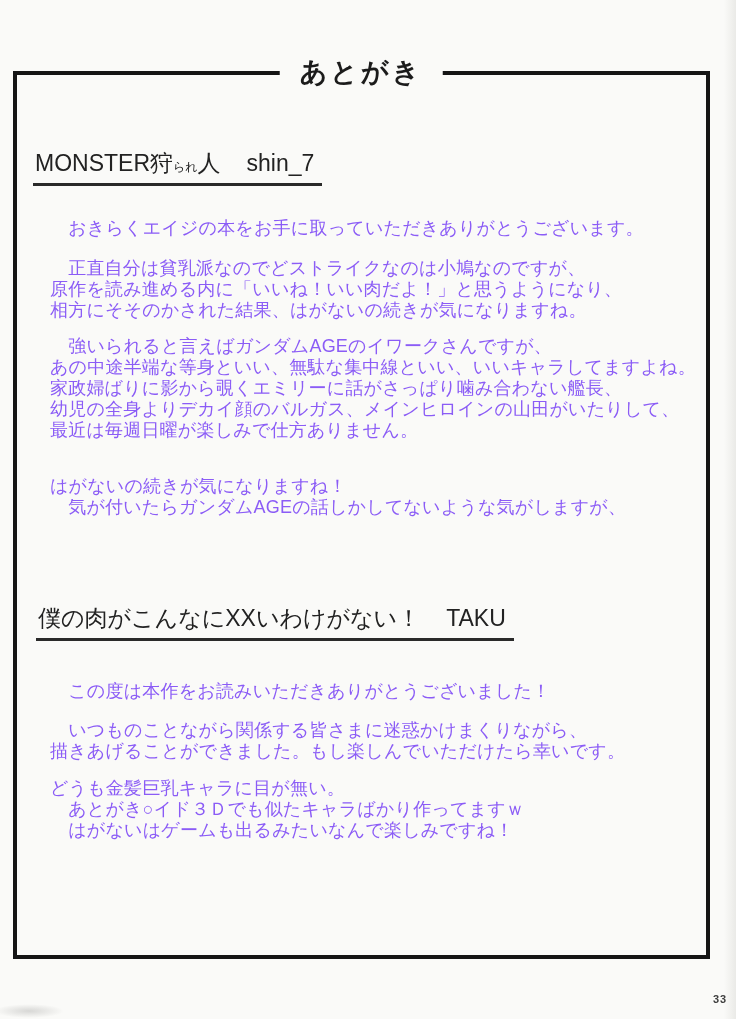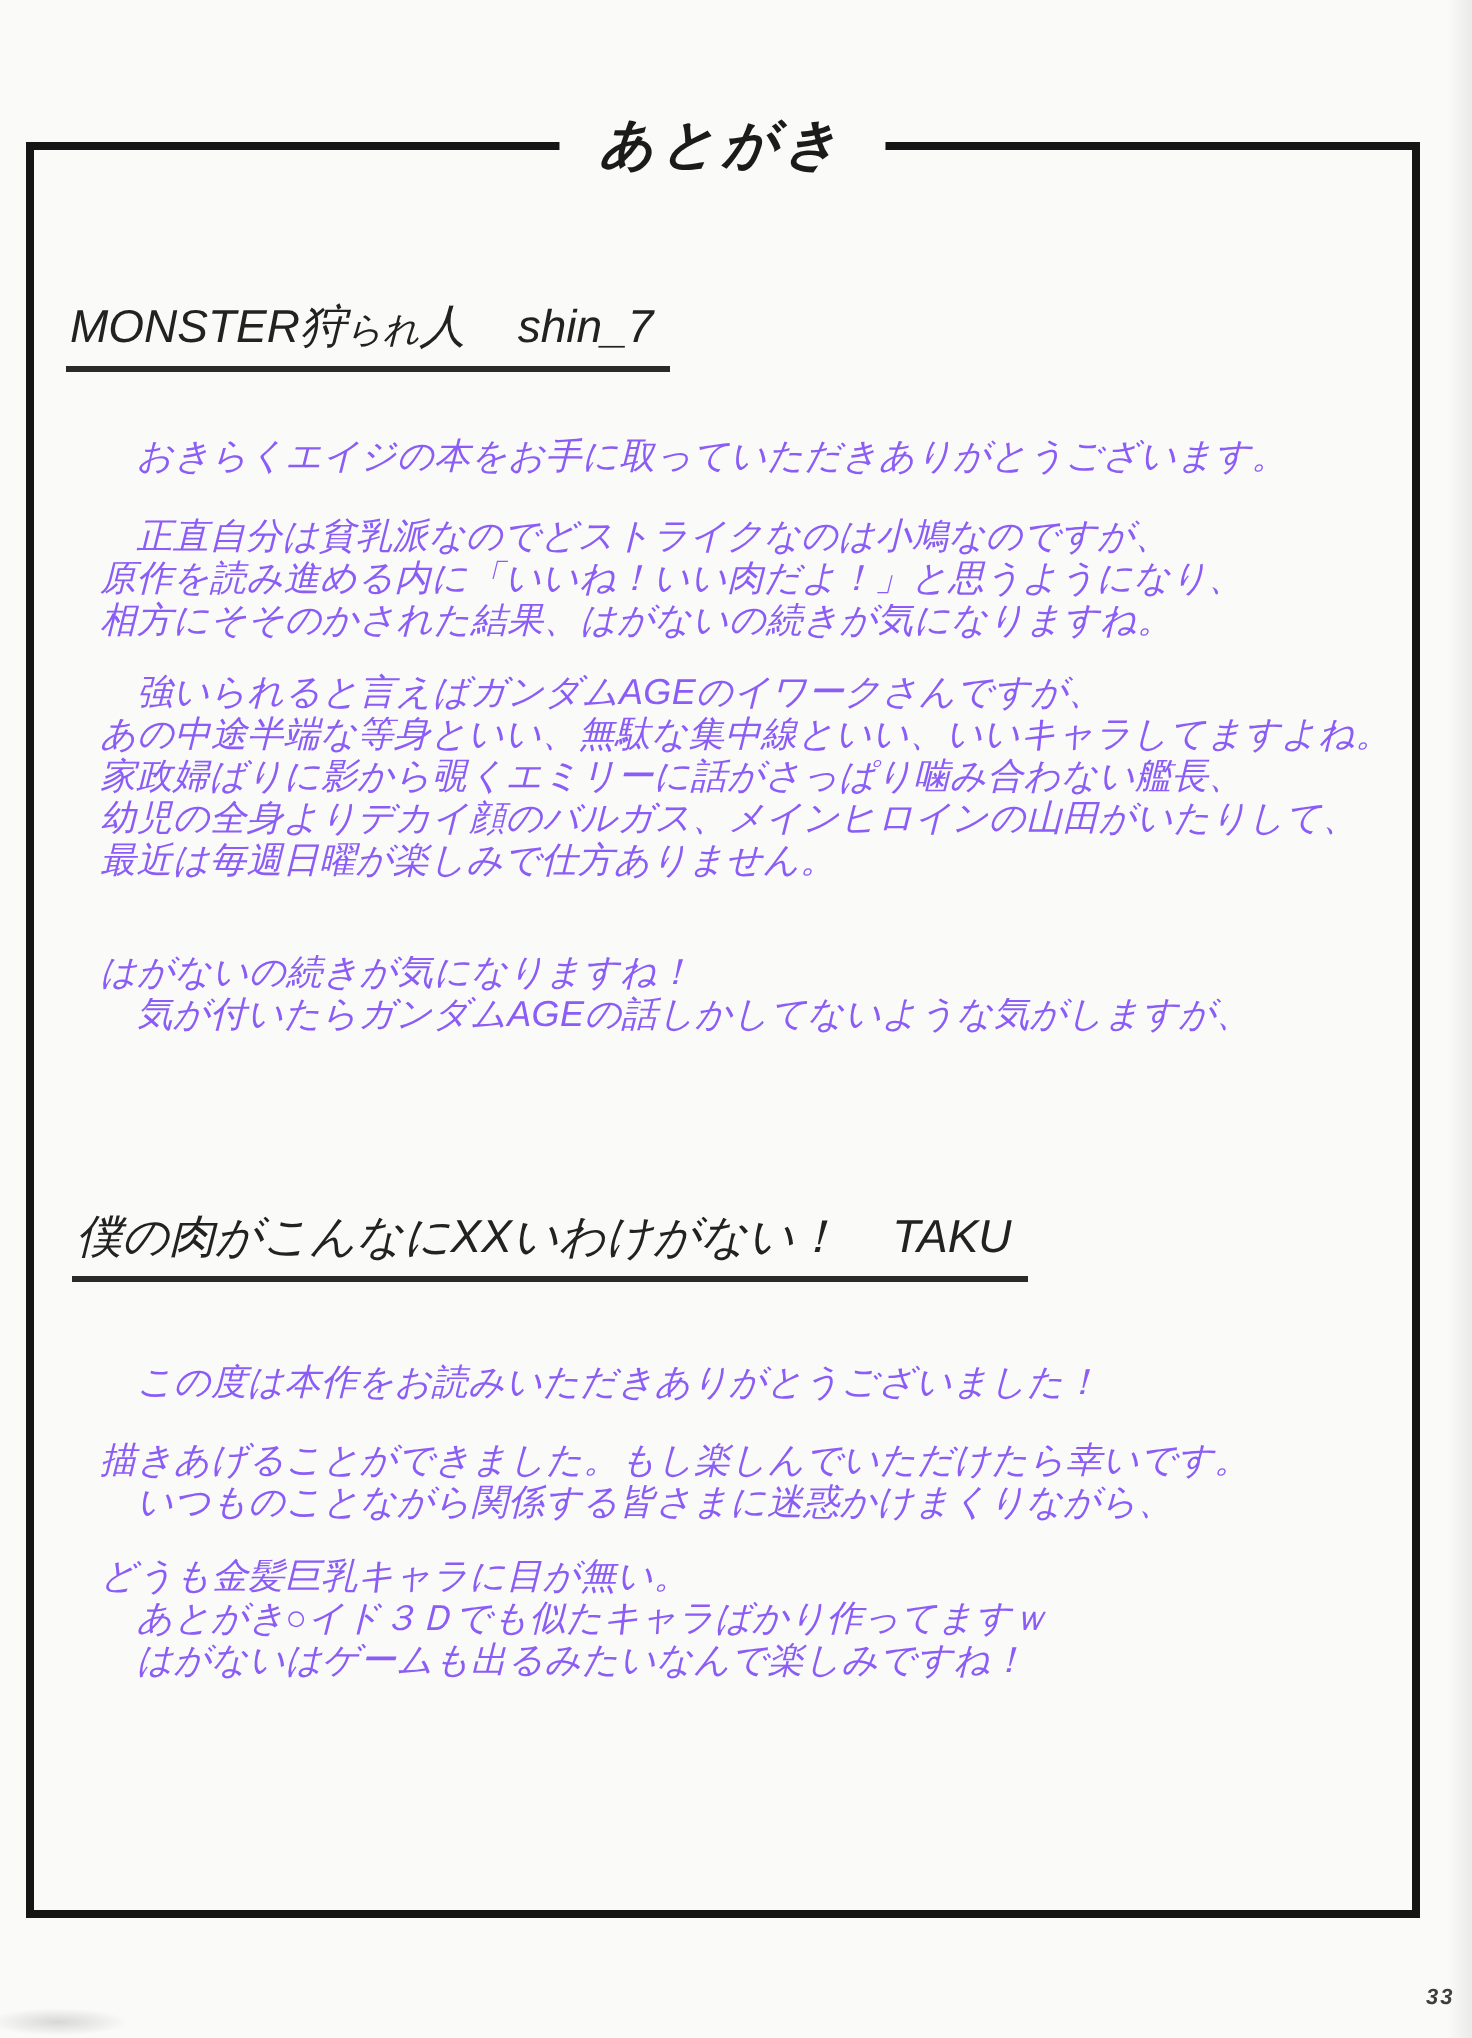--- a/index.html
+++ b/index.html
@@ -1,15 +1,15 @@
 <!DOCTYPE html>
 <html lang="ja"><head>
 <meta charset="utf-8">
 <style>
-  * { margin: 0; padding: 0; box-sizing: border-box; font-style: italic; }
+  * { margin: 0; padding: 0; box-sizing: border-box; }
   html, body { background: #ffffff; }
   .page {
     position: relative;
     width: 736px;
     height: 1019px;
     background: #fafaf8;
     overflow: hidden;
     font-family: "Liberation Sans", "DejaVu Sans", sans-serif;
     color: #262626;
   }
@@ -51,21 +51,21 @@
     white-space: nowrap;
     font-size: 23px;
     color: #222222;
     z-index: 1;
   }
   .heading .heading-text {
     display: inline-block;
     border-bottom: 3px solid #2a2a2a;
     padding: 0 8px 4px 2px;
   }
-  .small-kana { font-size: 18px; text-align: right; }
+  .small-kana { font-size: 12px; text-align: right; }
   .heading .author { margin-left: 26px; }
   .para {
     position: absolute;
     left: 50px;
     font-size: 18px;
     line-height: 21px;
     color: #8b5cf6;
     z-index: 1;
   }
   .line { white-space: nowrap; letter-spacing: 0.2px; }
@@ -117,22 +117,22 @@
 
   <div class="heading" style="left:36px; top:603px;">
     <span class="heading-text"><span>僕の肉がこんなにXXいわけがない！</span><span class="small-kana"></span><span></span><span class="author">TAKU</span></span>
   </div>
 
   <div class="para" style="top:681px;">
     <div class="line">　この度は本作をお読みいただきありがとうございました！</div>
   </div>
 
   <div class="para" style="top:720px;">
+    <div class="line">　いつものことながら関係する皆さまに迷惑かけまくりながら、</div>
     <div class="line">描きあげることができました。もし楽しんでいただけたら幸いです。</div>
-    <div class="line">　いつものことながら関係する皆さまに迷惑かけまくりながら、</div>
   </div>
 
   <div class="para" style="top:778px;">
     <div class="line">どうも金髪巨乳キャラに目が無い。</div>
     <div class="line">　あとがき○イド３Ｄでも似たキャラばかり作ってますｗ</div>
     <div class="line">　はがないはゲームも出るみたいなんで楽しみですね！</div>
   </div>
 
   <div class="page-number">33</div>
 

